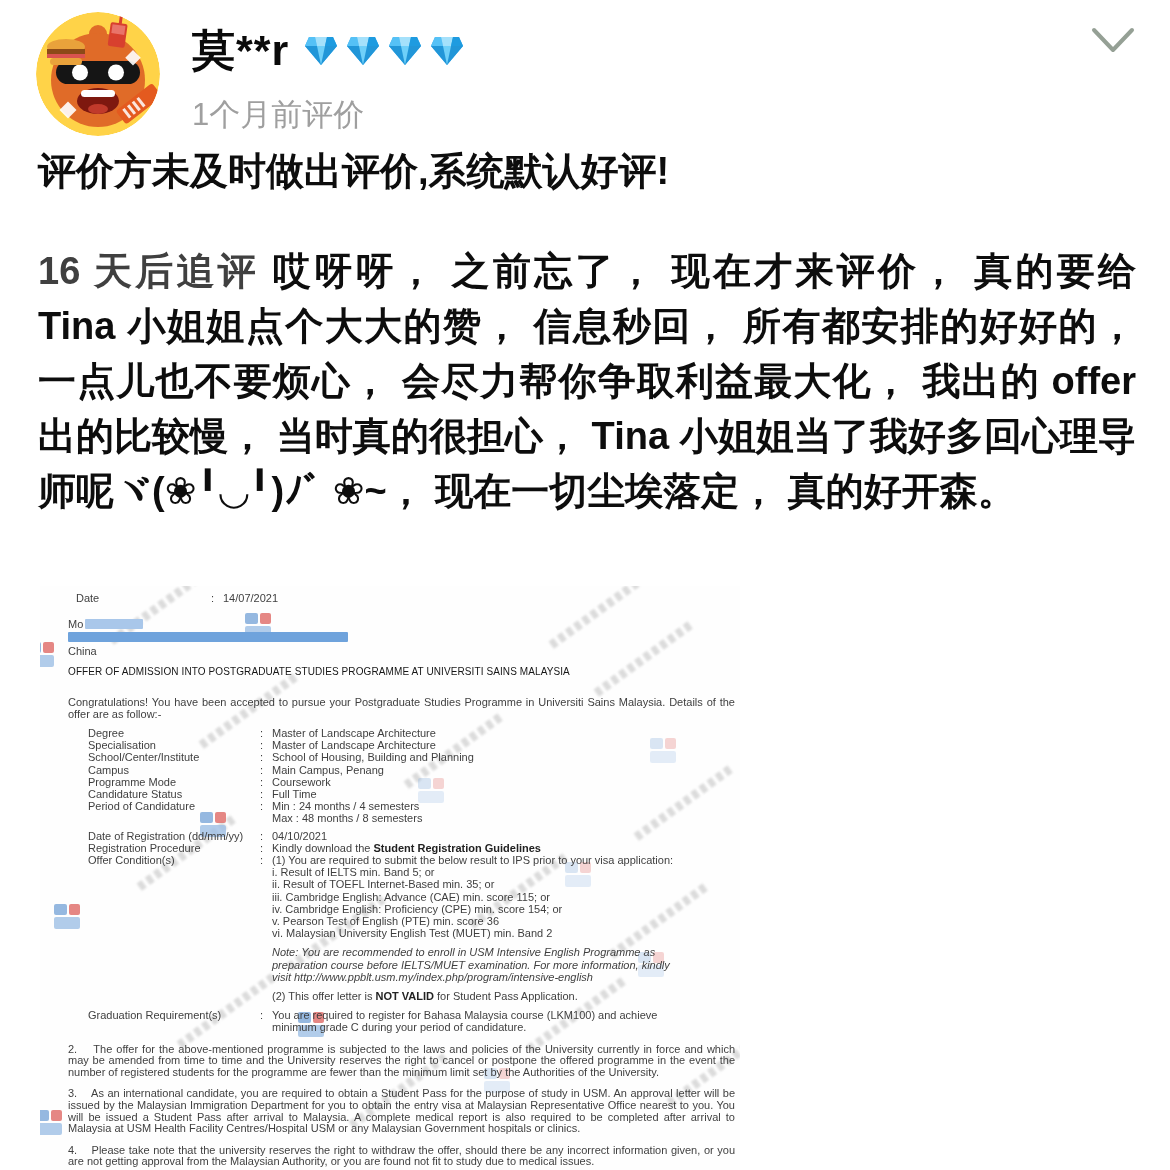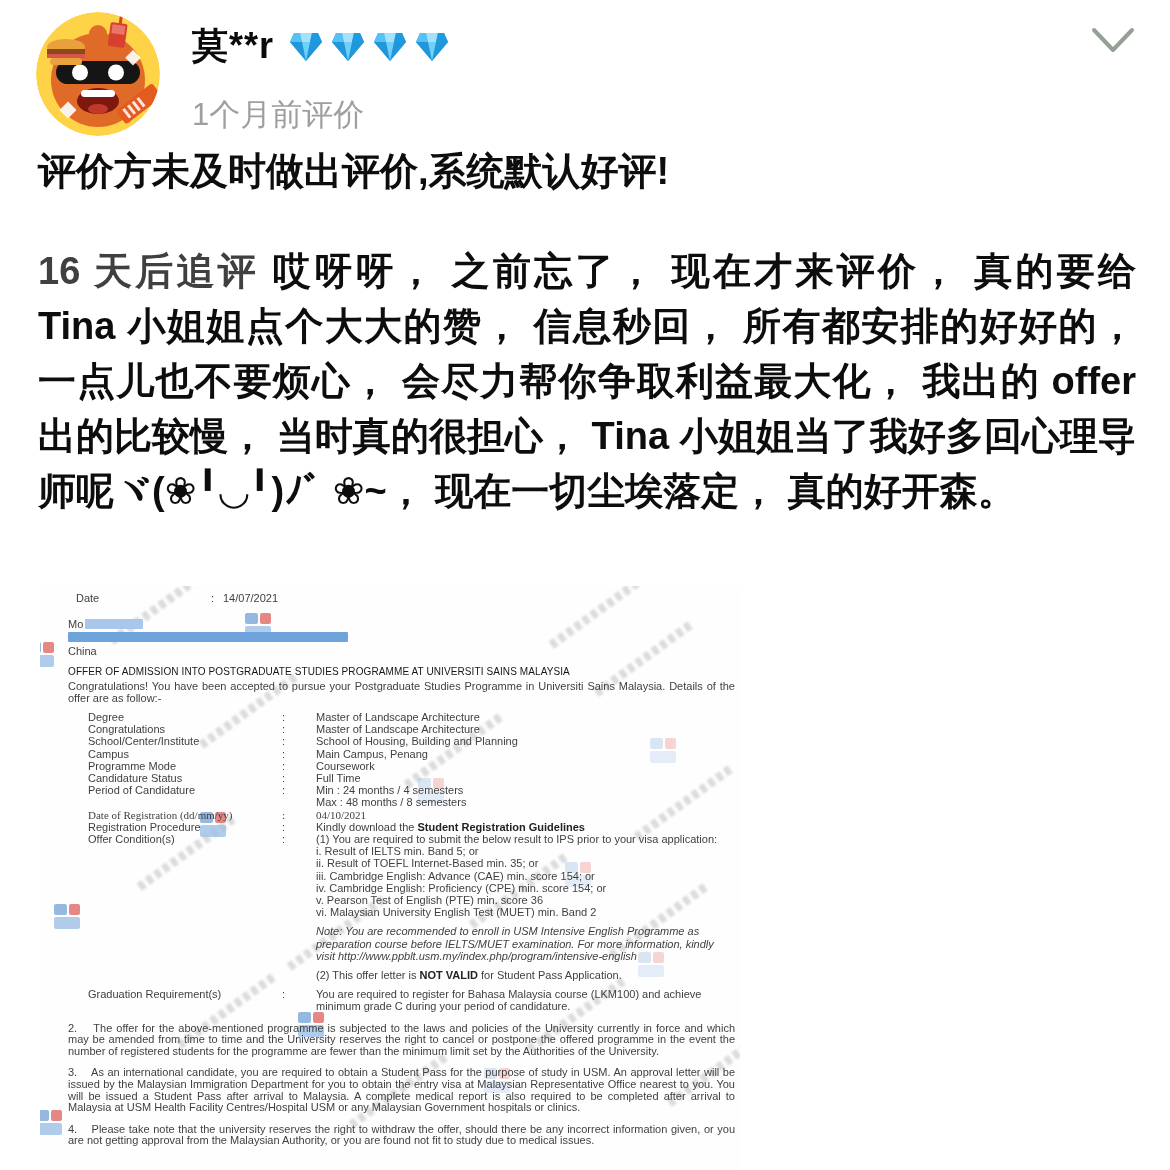--- a/index.html
+++ b/index.html
@@ -6,21 +6,21 @@
   body{
     width:1170px;height:1170px;overflow:hidden;background:#ffffff;
     font-family:"Liberation Sans","DejaVu Sans",sans-serif;
     position:relative;color:#111;
   }
   .page{position:absolute;inset:0;}
 
   
   .avatar{position:absolute;left:36px;top:12px;width:124px;height:124px;border-radius:50%;overflow:hidden;}
   .username-row{position:absolute;left:192px;top:22px;display:flex;align-items:center;gap:14px;}
-  .username{font-size:36px;font-weight:700;color:#0a0a0a;letter-spacing:1px;}
+  .username{font-size:43px;font-weight:700;color:#0a0a0a;letter-spacing:1px;}
   .diamonds{display:flex;align-items:center;}
   .time-label{position:absolute;left:192px;top:94px;font-size:31px;color:#9f9f9f;}
   .chevron{position:absolute;left:1086px;top:22px;width:54px;height:38px;cursor:pointer;}
 
   
   .initial-review{
     position:absolute;left:38px;top:146px;width:1098px;
     font-size:38px;font-weight:700;line-height:50px;color:#0d0d0d;
   }
   .followup{
@@ -30,30 +30,30 @@
   }
   .followup-label{color:#404040;margin-right:14px;}
 
   
   .doc{
     position:absolute;left:40px;top:586px;width:700px;height:584px;
     overflow:hidden;background:#fefefe;cursor:pointer;
     font-size:11px;line-height:11.5px;color:#3f3f3f;
   }
   .doc-inner{position:relative;padding:7px 5px 0 28px;width:667px;box-sizing:content-box;}
-  .drow{display:flex;padding-left:20px;line-height:12.2px;gap:22px;}
+  .drow{display:flex;padding-left:20px;line-height:12.2px;}
   .dlabel{width:172px;flex:none;}
   .dcolon{width:12px;flex:none;}
   .dval{width:402px;}
   .daterow{display:flex;}
   .daterow .dlabel{width:135px;margin-left:8px;}
   .doc-title{font-weight:400;color:#161616;margin-top:9px;font-size:10px;letter-spacing:.1px;}
-  .doc-intro{margin-top:4px;text-align:justify;}
+  .doc-intro{margin-top:20px;text-align:justify;}
   .doc-details{margin-top:7px;}
-  .gap-sm{font-family:Liberation Serif, serif;}
+  .gap-sm{margin-top:5px;}
   .gap-md{margin-top:7px;}
   .gap-lg{margin-top:11px;}
   .note-italic{font-style:italic;}
   .bold{font-weight:700;color:#222;}
   .doc-para{margin-top:10px;text-align:justify;line-height:11.6px;}
   .addr-block{margin-top:13px;line-height:12px;}
   .bar-small{display:inline-block;width:58px;height:10px;background:#a9c7ea;border-radius:1px;vertical-align:-1px;margin-left:2px;}
   .bar-big{width:280px;height:10px;background:#6fa3dc;border-radius:1px;margin:2px 0 3px 0;}
 
   
@@ -232,21 +232,21 @@
 
       <div class="doc-intro">Congratulations! You have been accepted to pursue your Postgraduate Studies Programme in Universiti Sains Malaysia. Details of the offer are as follow:-</div>
 
       <div class="doc-details">
         <div class="drow">
             <span class="dlabel">Degree</span>
             <span class="dcolon">:</span>
             <span class="dval">Master of Landscape Architecture</span>
           </div>
         <div class="drow">
-            <span class="dlabel">Congratulations</span>
+            <span class="dlabel">Specialisation</span>
             <span class="dcolon">:</span>
             <span class="dval">Master of Landscape Architecture</span>
           </div>
         <div class="drow">
             <span class="dlabel">School/Center/Institute</span>
             <span class="dcolon">:</span>
             <span class="dval">School of Housing, Building and Planning</span>
           </div>
         <div class="drow">
             <span class="dlabel">Campus</span>
@@ -278,21 +278,21 @@
             <span class="dcolon">:</span>
             <span class="dval"><span>Kindly download the </span><span class="bold">Student Registration Guidelines</span></span>
           </div>
         <div class="drow">
           <span class="dlabel">Offer Condition(s)</span>
             <span class="dcolon">:</span>
           <span class="dval">
             <div>(1) You are required to submit the below result to IPS prior to your visa application:</div>
             <div>i. Result of IELTS min. Band 5; or</div>
             <div>ii. Result of TOEFL Internet-Based min. 35; or</div>
-            <div>iii. Cambridge English: Advance (CAE) min. score 154; or</div>
+            <div>iii. Cambridge English: Advance (CAE) min. score 115; or</div>
             <div>iv. Cambridge English: Proficiency (CPE) min. score 154; or</div>
             <div>v. Pearson Test of English (PTE) min. score 36</div>
             <div>vi. Malaysian University English Test (MUET) min. Band 2</div>
             <div class="note-italic gap-md">Note: You are recommended to enroll in USM Intensive English Programme as preparation course before IELTS/MUET examination. For more information, kindly visit http://www.ppblt.usm.my/index.php/program/intensive-english</div>
             <div class="gap-md"><span>(2) This offer letter is </span><span class="bold">NOT VALID</span><span> for Student Pass Application.</span></div>
           </span>
         </div>
         <div class="drow gap-md">
             <span class="dlabel">Graduation Requirement(s)</span>
             <span class="dcolon">:</span>

